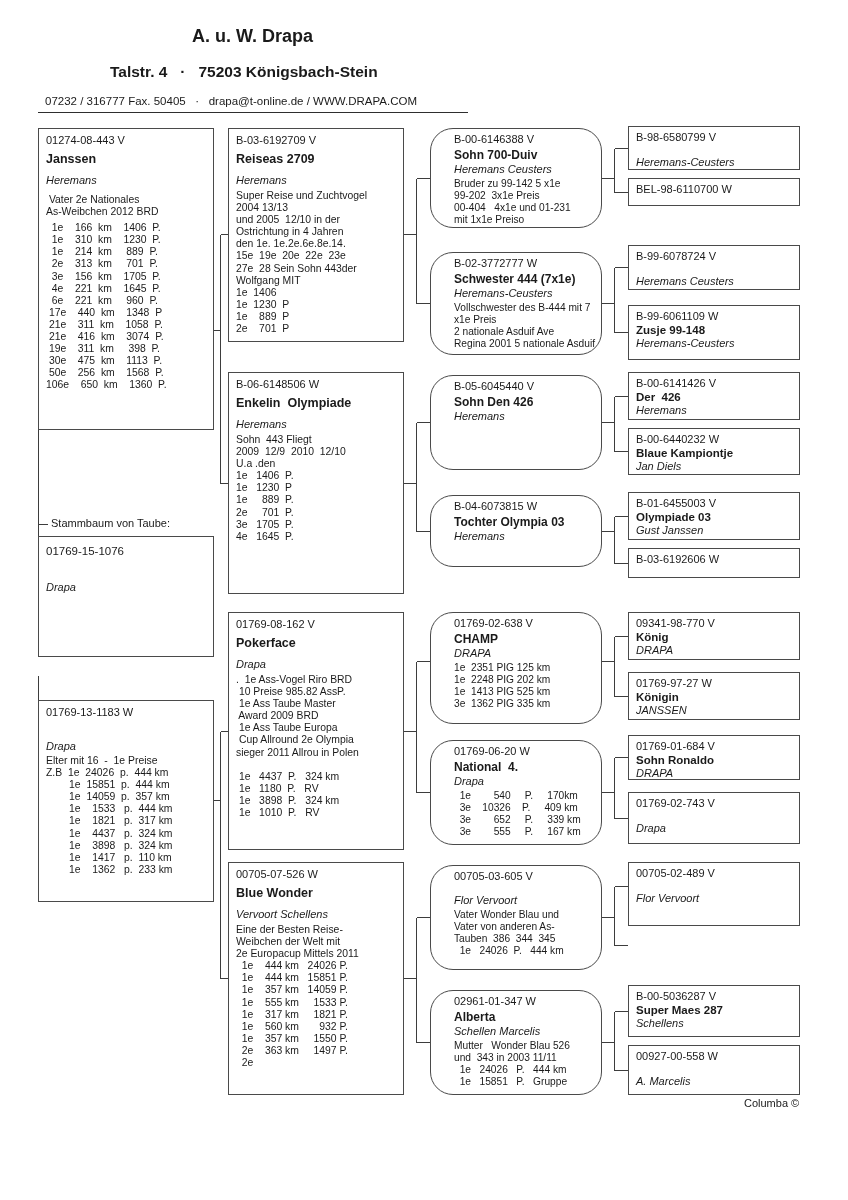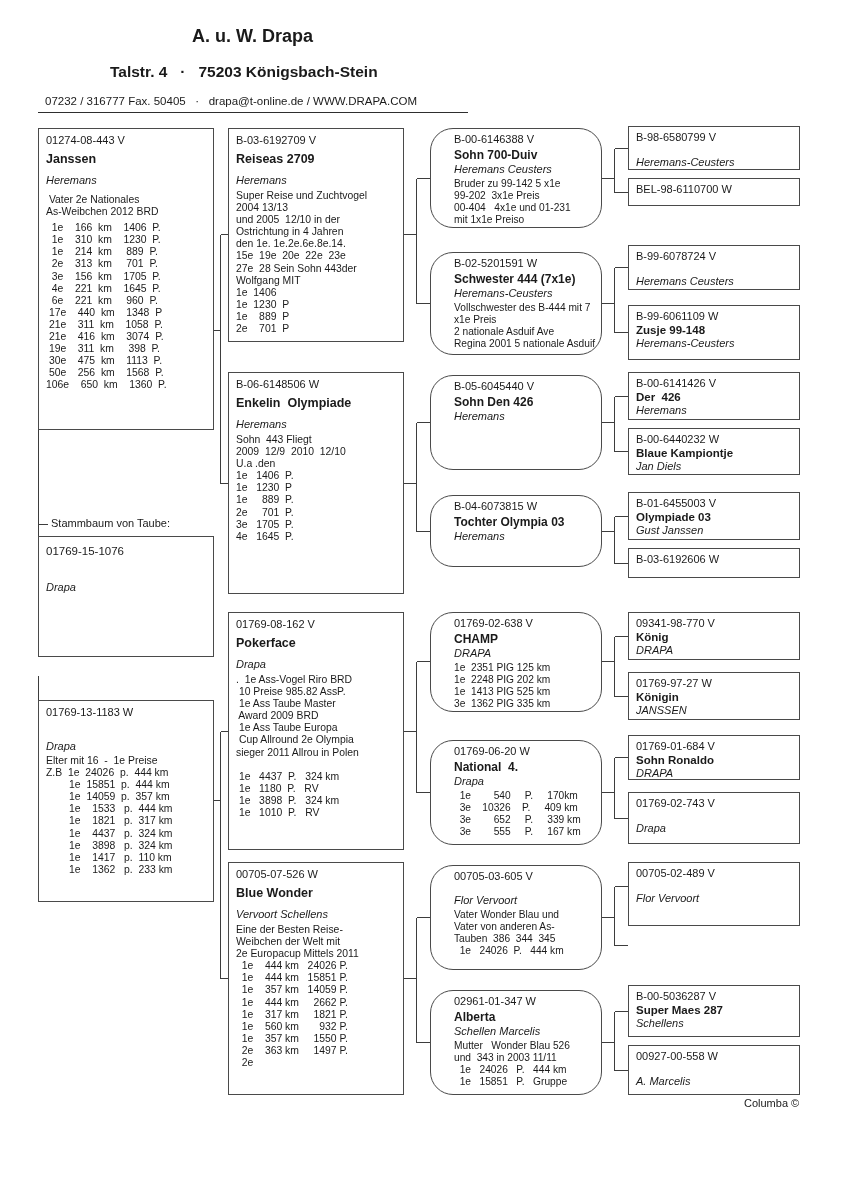--- a/index.html
+++ b/index.html
@@ -180,21 +180,21 @@
     <div class="ring">00705-07-526 W</div>
     <div class="bname">Blue Wonder</div>
     <div class="strain">Vervoort Schellens</div>
     <div class="lines">
         <div>Eine der Besten Reise-</div>
         <div>Weibchen der Welt mit</div>
         <div>2e Europacup Mittels 2011</div>
         <div>  1e    444 km   24026 P.</div>
         <div>  1e    444 km   15851 P.</div>
         <div>  1e    357 km   14059 P.</div>
-        <div>  1e    444 km     2662 P.</div>
+        <div>  1e    555 km     1533 P.</div>
         <div>  1e    317 km     1821 P.</div>
         <div>  1e    560 km       932 P.</div>
         <div>  1e    357 km     1550 P.</div>
         <div>  2e    363 km     1497 P.</div>
         <div>  2e</div>
       </div>
   </div>
 
   <div class="box c3" style="left:430px;top:128px;width:172px;height:100px">
     <div class="ring">B-00-6146388 V</div>
@@ -202,21 +202,21 @@
     <div class="strain">Heremans Ceusters</div>
     <div class="lines">
         <div>Bruder zu 99-142 5 x1e</div>
         <div>99-202  3x1e Preis</div>
         <div>00-404   4x1e und 01-231</div>
         <div>mit 1x1e Preiso</div>
       </div>
   </div>
 
   <div class="box c3" style="left:430px;top:252px;width:172px;height:103px">
-    <div class="ring">B-02-5201591 W</div>
+    <div class="ring">B-02-3772777 W</div>
     <div class="bname">Schwester 444 (7x1e)</div>
     <div class="strain">Heremans-Ceusters</div>
     <div class="lines">
         <div>Vollschwester des B-444 mit 7</div>
         <div>x1e Preis</div>
         <div>2 nationale Asduif Ave</div>
         <div>Regina 2001 5 nationale Asduif</div>
       </div>
   </div>
 
@@ -225,21 +225,21 @@
     <div class="bname">Sohn Den 426</div>
     <div class="strain">Heremans</div>
   </div>
 
   <div class="box c3" style="left:430px;top:495px;width:172px;height:72px">
     <div class="ring">B-04-6073815 W</div>
     <div class="bname">Tochter Olympia 03</div>
     <div class="strain">Heremans</div>
   </div>
 
-  <div class="box c3" style="left:430px;top:612px;width:172px;height:100px">
+  <div class="box c3" style="left:430px;top:612px;width:172px;height:112px">
     <div class="ring">01769-02-638 V</div>
     <div class="bname">CHAMP</div>
     <div class="strain">DRAPA</div>
     <div class="lines">
         <div>1e  2351 PIG 125 km</div>
         <div>1e  2248 PIG 202 km</div>
         <div>1e  1413 PIG 525 km</div>
         <div>3e  1362 PIG 335 km</div>
       </div>
   </div>

